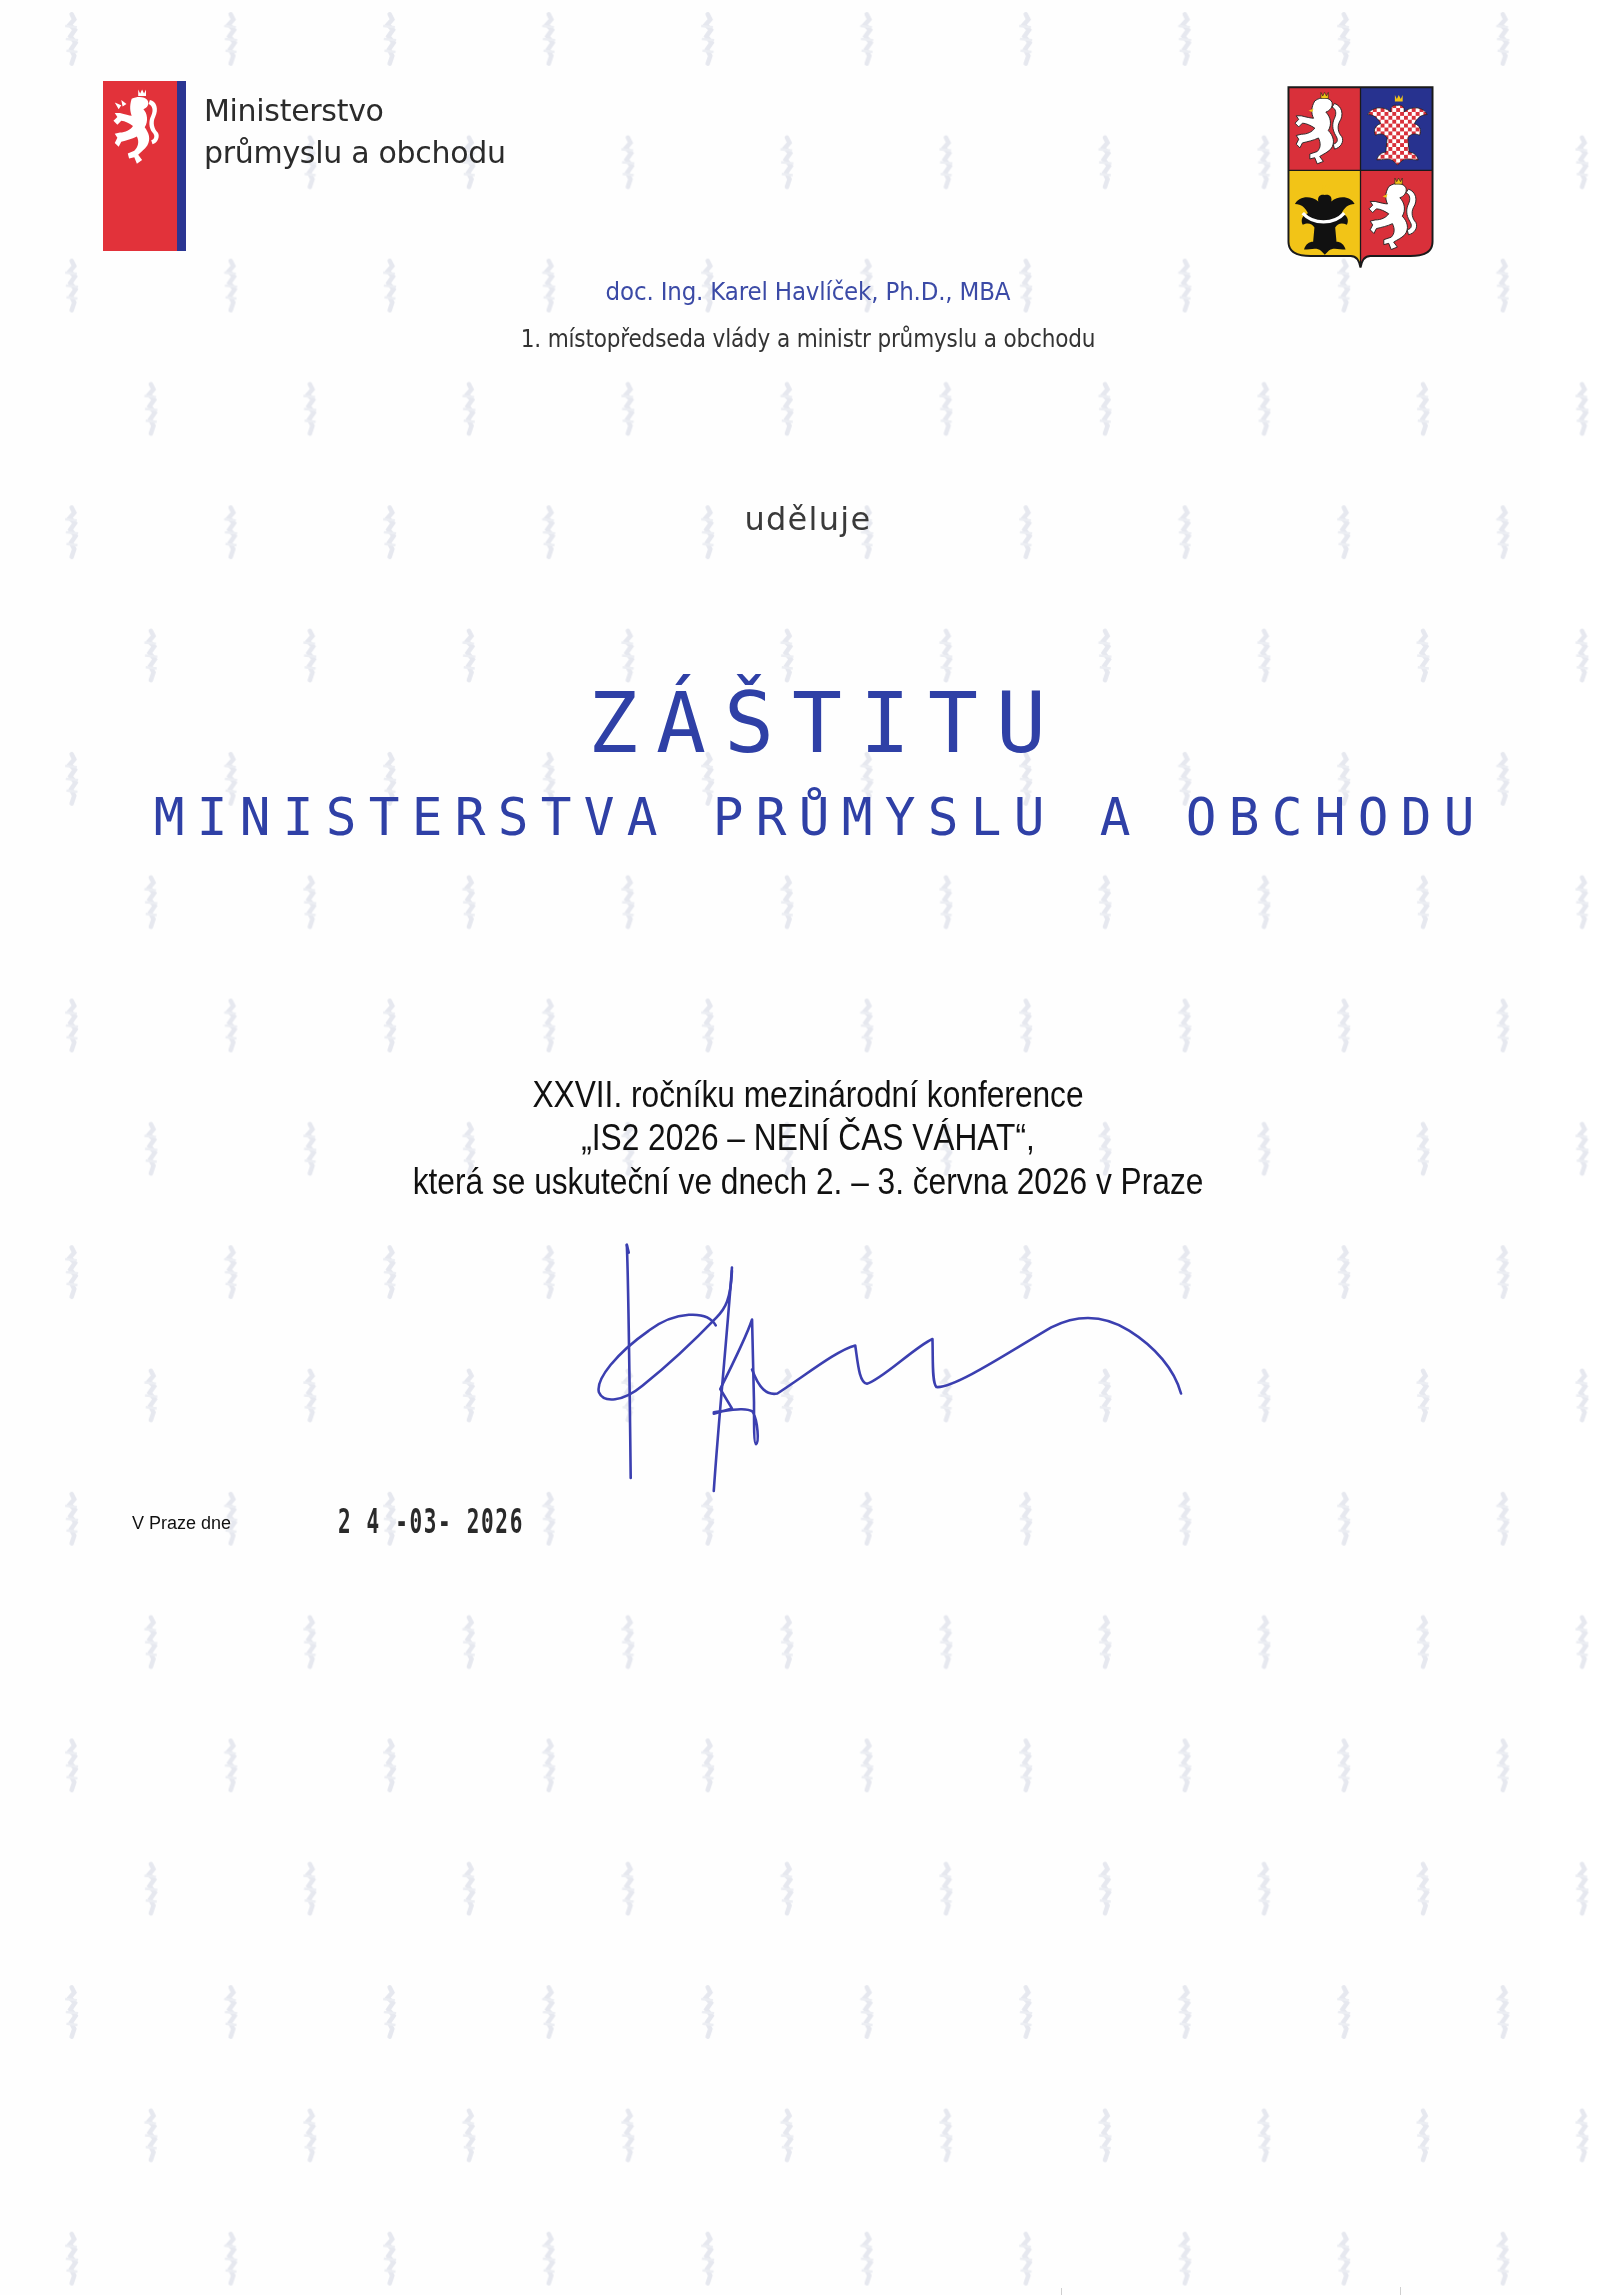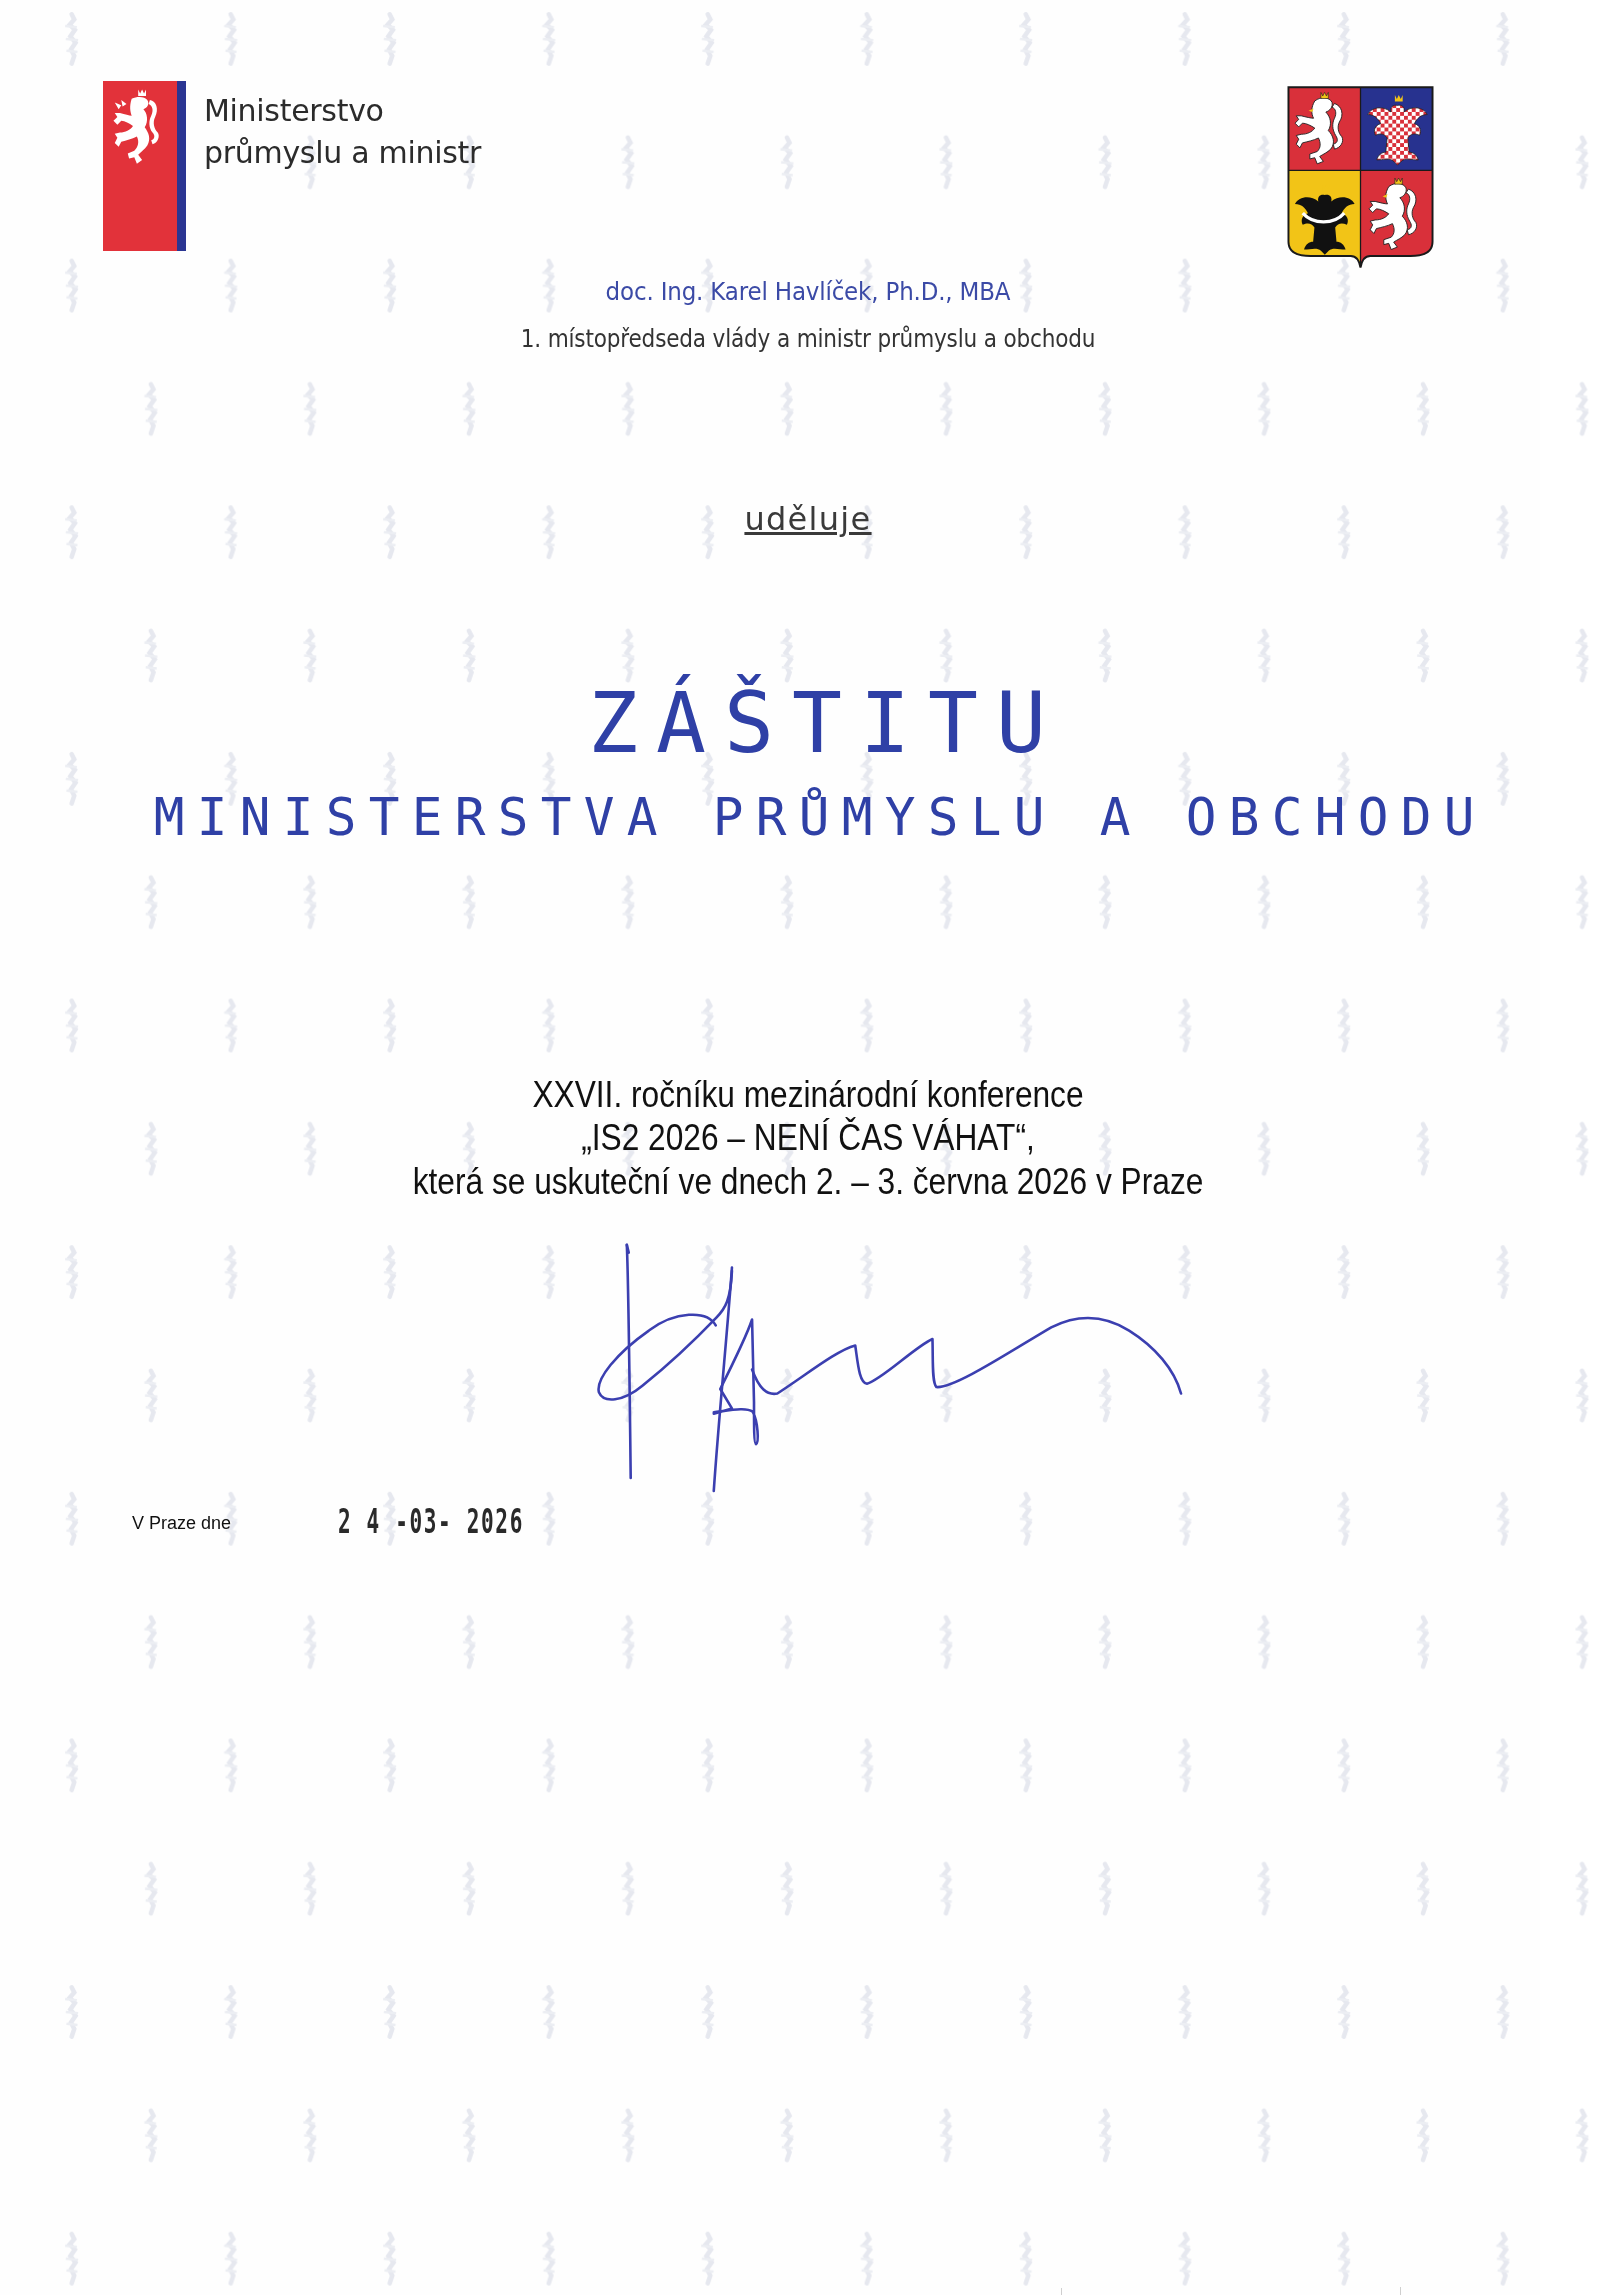--- a/index.html
+++ b/index.html
@@ -12,21 +12,21 @@
   .logo-red { left: 103px; top: 81px; width: 75px; height: 170px; background: #e2323a; }
   .logo-blue { left: 177px; top: 81px; width: 9px; height: 170px; background: #2a3592; }
   .logo-lion { left: 112px; top: 87px; width: 55px; height: 82px; }
   .logo-text { left: 204px; top: 90px; color: #2b2b2b; font-family: "DejaVu Sans", sans-serif; font-size: 30px; line-height: 42px; letter-spacing: -0.3px; }
 
   .coat { left: 1287px; top: 86px; width: 147px; height: 183px; }
 
   .center-line { left: 0; width: 1616px; text-align: center; }
   .minister-name { top: 277px; color: #3b4aa6; font-size: 25px; font-family: "DejaVu Sans", sans-serif; letter-spacing: -0.2px; transform: scaleX(0.92); }
   .minister-title { top: 325px; color: #333333; font-size: 24px; font-family: "DejaVu Sans", sans-serif; letter-spacing: -0.2px; transform: scaleX(0.9); }
-  .grants { top: 500px; color: #3a3a3a; font-size: 32px; font-family: "DejaVu Sans", sans-serif; letter-spacing: 1.3px; text-decoration: underline; }
+  .grants { top: 500px; color: #3a3a3a; font-size: 32px; font-family: "DejaVu Sans", sans-serif; letter-spacing: 1.3px; }
 
   .zastitu { top: 675px; color: #2f40a6; font-size: 83px; font-family: "DejaVu Sans Mono", monospace; letter-spacing: 18px; padding-left: 18px; }
   .ministry-upper { top: 788px; color: #2f40a6; font-size: 51px; font-family: "DejaVu Sans Mono", monospace; letter-spacing: 12.3px; padding-left: 12.3px; }
 
   .conf { color: #111111; font-family: "Liberation Sans", sans-serif; font-size: 36px; transform: scaleX(0.88); }
   .conf1 { top: 1074px; }
   .conf2 { top: 1117px; }
   .conf3 { top: 1161px; }
 
   .place { left: 132px; top: 1513px; color: #111111; font-family: "Liberation Sans", sans-serif; font-size: 18px; }
@@ -60,21 +60,21 @@
   <svg class="abs logo-lion" viewBox="0 0 84 126" xmlns="http://www.w3.org/2000/svg">
     <g fill="#ffffff">
       <path d="M40,4 L43,10 L46,4 L49,10 L52,4 L52,14 L40,14 Z"></path>
       <path d="M30,18 C38,14 50,14 54,20 C58,26 54,32 48,34 C54,40 56,52 50,62 C56,70 60,80 54,90 C50,96 44,100 40,104 L46,112 L38,118 L34,108 L26,110 L24,102 L34,98 C40,92 42,84 38,76 C30,80 22,82 14,84 L10,92 L4,86 L8,78 L4,72 L12,70 C20,70 28,66 32,60 C26,56 20,52 14,52 L8,58 L2,52 L8,46 L4,40 L12,40 C20,42 26,44 30,44 C28,38 26,30 30,18 Z"></path>
       <path d="M58,20 C68,22 72,34 66,46 C62,54 64,64 70,70 C74,76 70,86 62,88 L60,82 C66,80 66,74 62,70 C56,62 56,52 60,44 C64,36 62,28 56,26 Z"></path>
       <path d="M4,24 L14,28 L10,34 Z M14,20 L22,26 L16,30 Z"></path>
     </g>
   </svg>
   <div class="abs logo-text">
     <div>Ministerstvo</div>
-    <div>průmyslu a ministr</div>
+    <div>průmyslu a obchodu</div>
   </div>
 
   <svg class="abs coat" viewBox="0 0 226 282" xmlns="http://www.w3.org/2000/svg">
     <defs>
       <clipPath id="shield">
         <path d="M2,2 L224,2 L224,240 C224,256 210,262 190,262 L128,262 C120,262 115,268 113,280 C111,268 106,262 98,262 L36,262 C16,262 2,256 2,240 Z"></path>
       </clipPath>
       <pattern id="checker" x="0" y="0" width="12" height="12" patternUnits="userSpaceOnUse">
         <rect width="12" height="12" fill="#ffffff"></rect>
         <rect width="6" height="6" fill="#d9303a"></rect>

